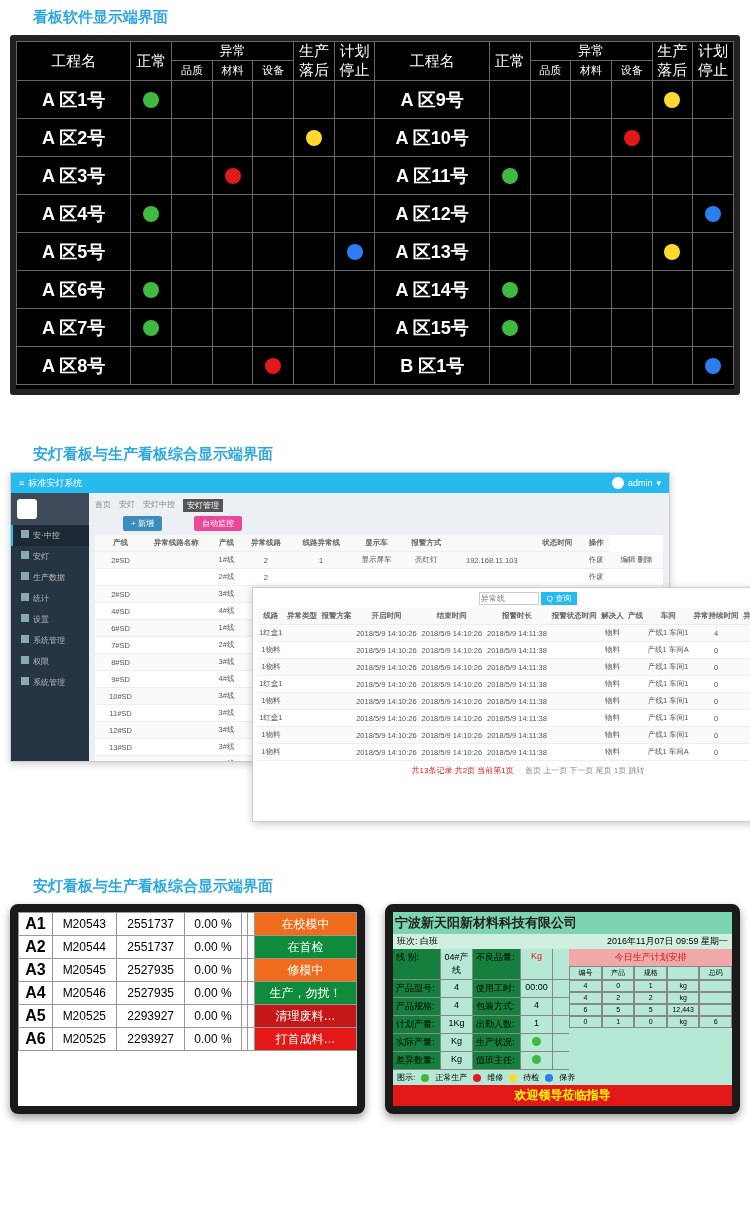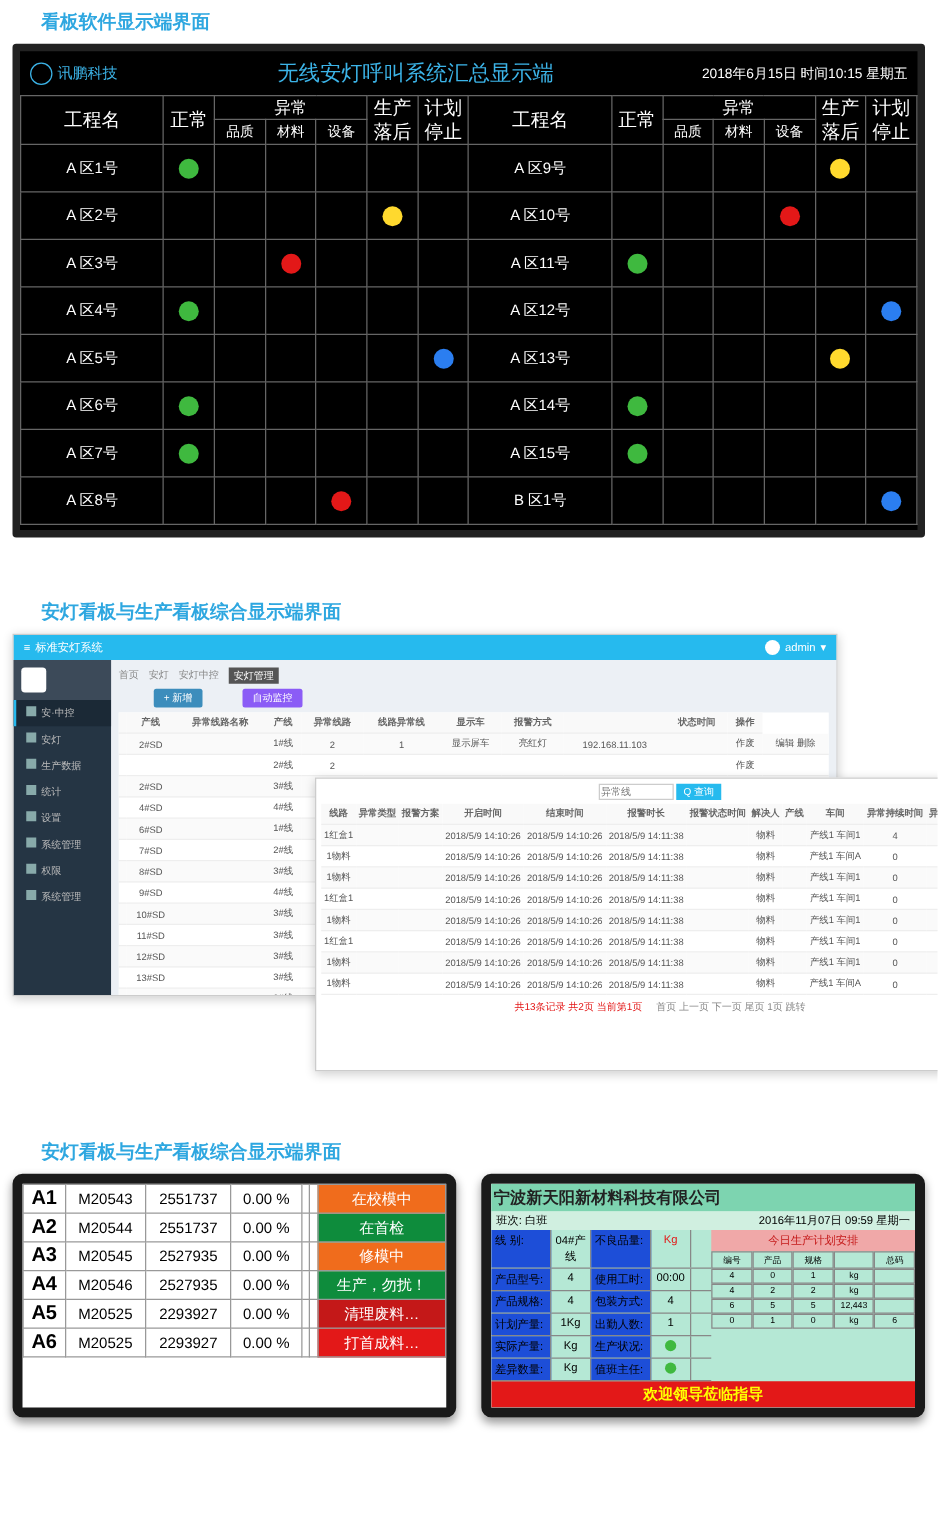--- a/index.html
+++ b/index.html
@@ -20,21 +20,21 @@
 .p1-date { color: #fff; font-size: 11px; flex: 0 0 205px; text-align: right; }
 
 .p1-table { width: 100%; border-collapse: collapse; table-layout: fixed; }
 .p1-table th, .p1-table td {
   border: 1px solid #666; color: #fff; text-align: center;
   font-size: 13px; font-weight: normal; height: 38px;
 }
 .p1-table th.main { font-size: 15px; }
 .p1-table th.sub { font-size: 11px; height: 20px; }
 .p1-table th.half { height: 19px; }
-.p1-table td.name { font-size: 12px; }
+.p1-table td.name { font-size: 18px; font-weight: bold; }
 .dot { width: 16px; height: 16px; border-radius: 50%; display: inline-block; vertical-align: middle; }
 .green { background: #3fb93f; }
 .yellow { background: #ffd92e; }
 .red { background: #e31818; }
 .blue { background: #2b7ef0; }
 
 
 .panel2-wrap { position: relative; margin: 0 10px; height: 355px; }
 .webwin {
   position: absolute; background: #fff; border: 1px solid #ccc;
@@ -55,21 +55,21 @@
 .sb-item { padding: 5px 8px; font-size: 8px; border-left: 2px solid transparent; display: flex; gap: 4px; }
 .sb-item.active { background: #1b2936; border-left-color: #26baee; }
 .sb-icon { width: 8px; height: 8px; background: #8aa; display: inline-block; }
 
 .content { flex: 1; background: #ecf0f5; padding: 6px; overflow: hidden; }
 .breadcrumb { font-size: 8px; color: #888; margin-bottom: 4px; display: flex; gap: 8px; }
 .breadcrumb span.bc-active { background: #555; color: #fff; padding: 1px 4px; }
 .btns { display: flex; gap: 4px; margin-bottom: 4px; }
 .btn { padding: 2px 8px; border-radius: 2px; font-size: 8px; color: #fff; margin-left: 28px; }
 .btn-blue { background: #3c8dbc; }
-.btn-red { background: #8b5cf6; }
+.btn-red { background: #ec4899; }
 
 .datatable { width: 100%; border-collapse: collapse; background: #fff; font-size: 7.5px; }
 .datatable th, .datatable td { border-bottom: 1px solid #eee; padding: 3px 2px; text-align: center; color: #555; }
 .datatable th { background: #f9f9f9; color: #666; }
 .datatable tr:nth-child(even) td { background: #fafafa; }
 .link { color: #3c8dbc; }
 
 .searchbar { display: flex; gap: 2px; margin-bottom: 3px; justify-content: center; }
 .searchbar input { width: 60px; font-size: 8px; border: 1px solid #ccc; padding: 1px; }
 .searchbtn { background: #26baee; color: #fff; padding: 1px 6px; font-size: 8px; border: none; }
@@ -99,43 +99,35 @@
 
 .tb-wrap { background: #b5e8d5; height: 100%; }
 .tb-title { background: #7dd4b0; text-align: left; color: #222; font-size: 13px; font-weight: bold; padding: 2px; }
 .tb-sub { background: #d0efe0; font-size: 9px; padding: 1px 4px; display: flex; }
 .tb-sub span:last-child { margin-left: auto; }
 .tb-body { display: flex; }
 .tb-left { flex: 0 0 52%; }
 .tb-right { flex: 1; }
 .tb-row { display: flex; border-bottom: 1px solid #888; }
 .tb-cell { border-right: 1px solid #888; padding: 2px 3px; font-size: 9px; }
-.tb-label { flex: 0 0 48px; background: #1d4ed8; }
+.tb-label { flex: 0 0 48px; background: #15803d; }
 .tb-val { flex: 0 0 32px; text-align: center; }
 .tb-kg { color: #e31818; }
 .tb-plan-h { background: #f0a8a8; text-align: center; font-size: 9px; padding: 2px; color: #c41818; }
 .tb-grid { display: grid; grid-template-columns: repeat(5, 1fr); }
 .tb-grid div { border: 1px solid #888; font-size: 7px; padding: 1px; text-align: center; min-height: 12px; }
 .tb-legend { display: flex; gap: 6px; padding: 2px 4px; font-size: 8px; align-items: center; }
 .ldot { width: 8px; height: 8px; border-radius: 50%; display: inline-block; }
 .tb-foot { background: #e31818; color: #ff0; text-align: center; font-size: 12px; font-weight: bold; padding: 2px; }
 </style>
 </head>
 <body>
 
 <div class="section-title">看板软件显示端界面</div>
 <div class="panel1">
-  <div class="p1-header">
-    <div class="p1-logo">
-      <span class="p1-logo-icon"></span>
-      <span>讯鹏科技</span>
-    </div>
-    <div class="p1-title">无线安灯呼叫系统汇总显示端</div>
-    <div class="p1-date">2018年6月15日  时间10:15  星期五</div>
-  </div>
   <table class="p1-table">
     <colgroup>
       <col style="width:90px">
         <col style="width:32px">
         <col style="width:32px">
         <col style="width:32px">
         <col style="width:32px">
         <col style="width:32px">
         <col style="width:32px">
       <col style="width:90px">
@@ -833,17 +825,28 @@
               <div>12,443</div>
               <div></div>
               <div>0</div>
               <div>1</div>
               <div>0</div>
               <div>kg</div>
               <div>6</div>
             </div>
         </div>
       </div>
+      <div class="tb-legend" id="tbLegend">
+          <span>图示:</span>
+          <span class="ldot green"></span>
+          <span>正常生产</span>
+          <span class="ldot red"></span>
+          <span>维修</span>
+          <span class="ldot yellow"></span>
+          <span>待检</span>
+          <span class="ldot blue"></span>
+          <span>保养</span>
+        </div>
       <div class="tb-foot">欢迎领导莅临指导</div>
     </div>
   </div>
 </div>
 <div style="height:20px"></div>
 
 </body></html>

